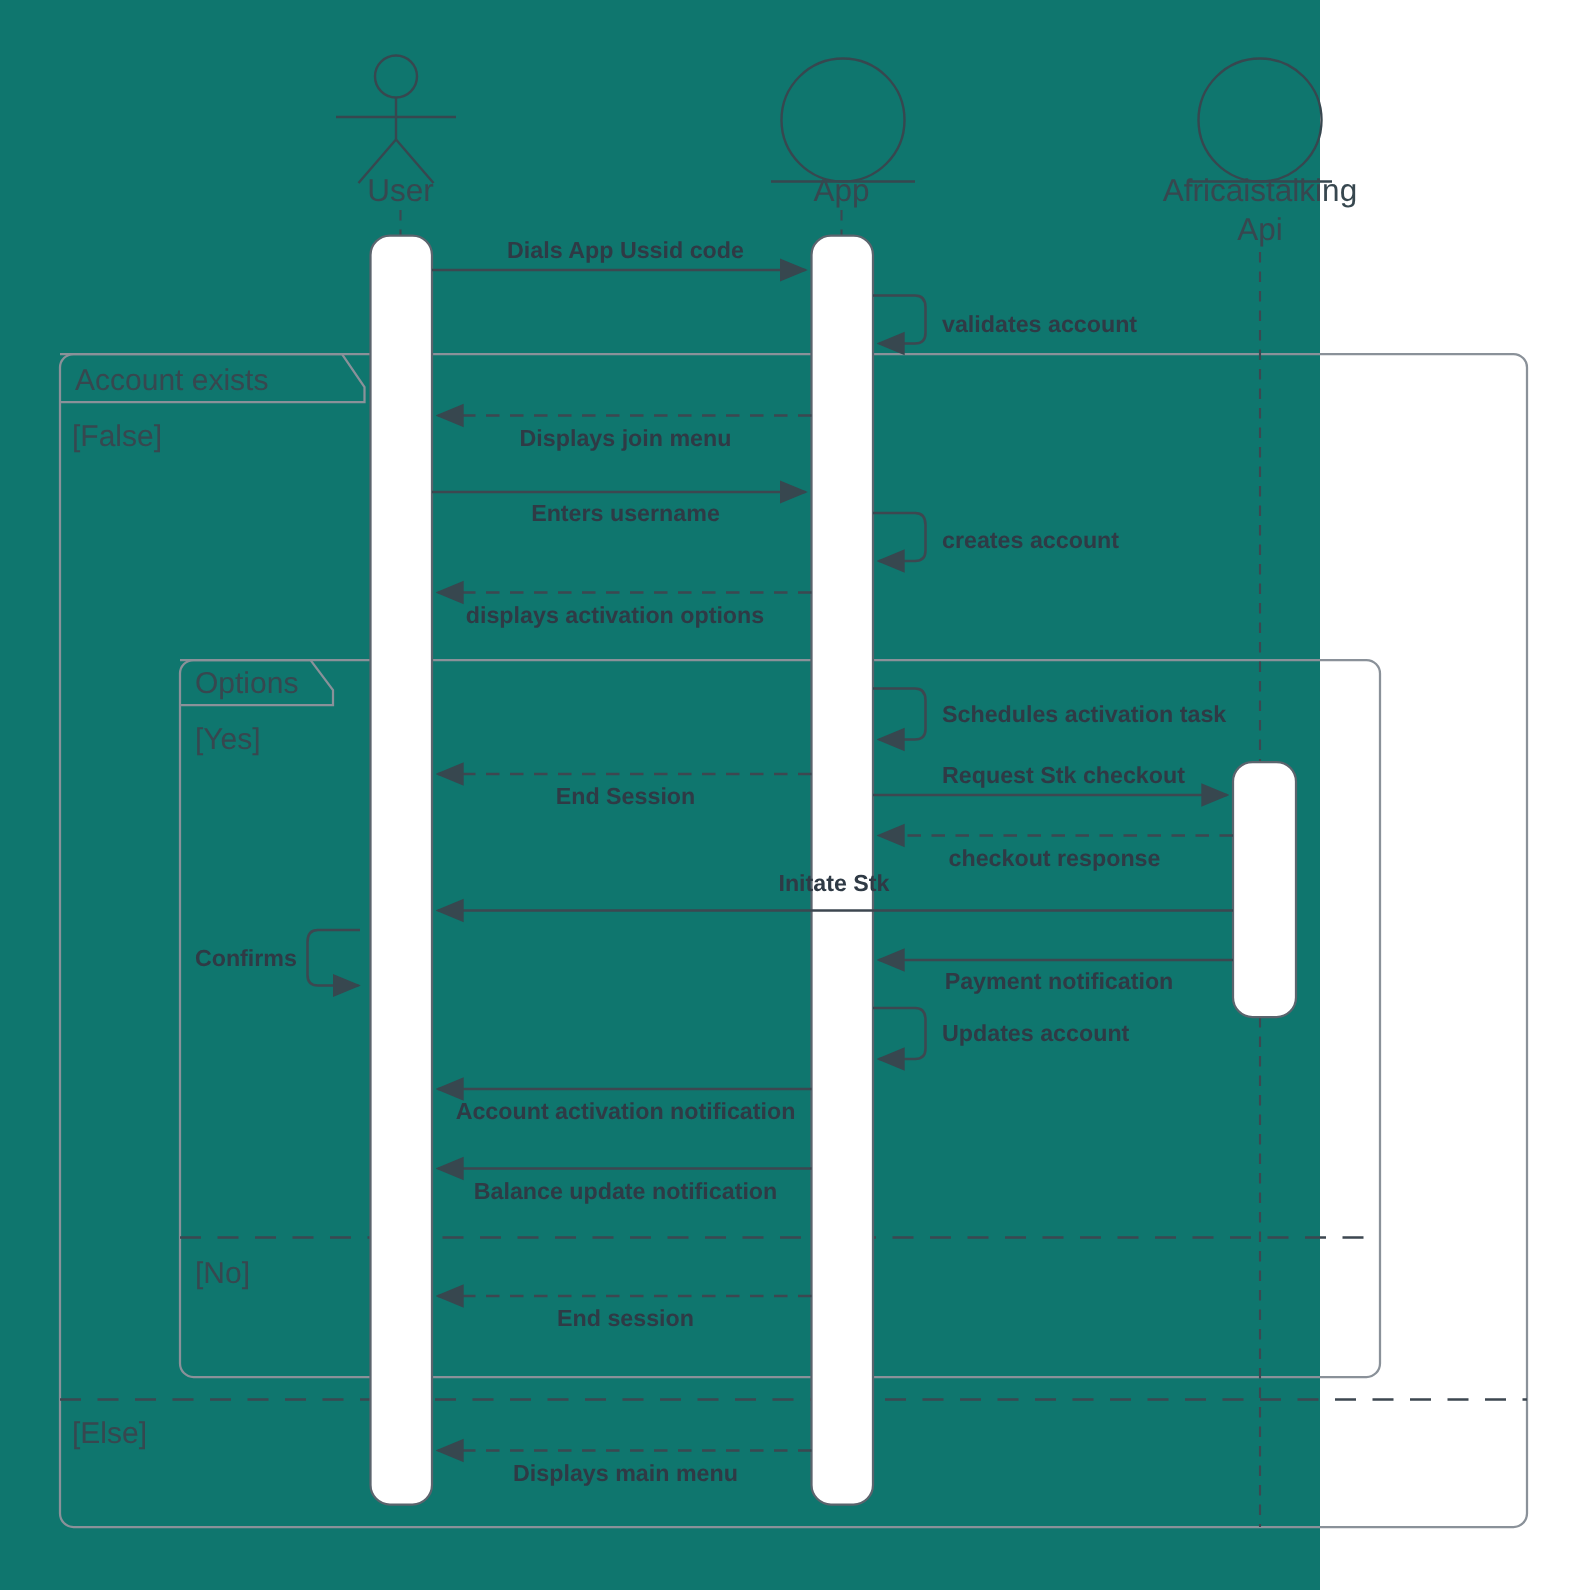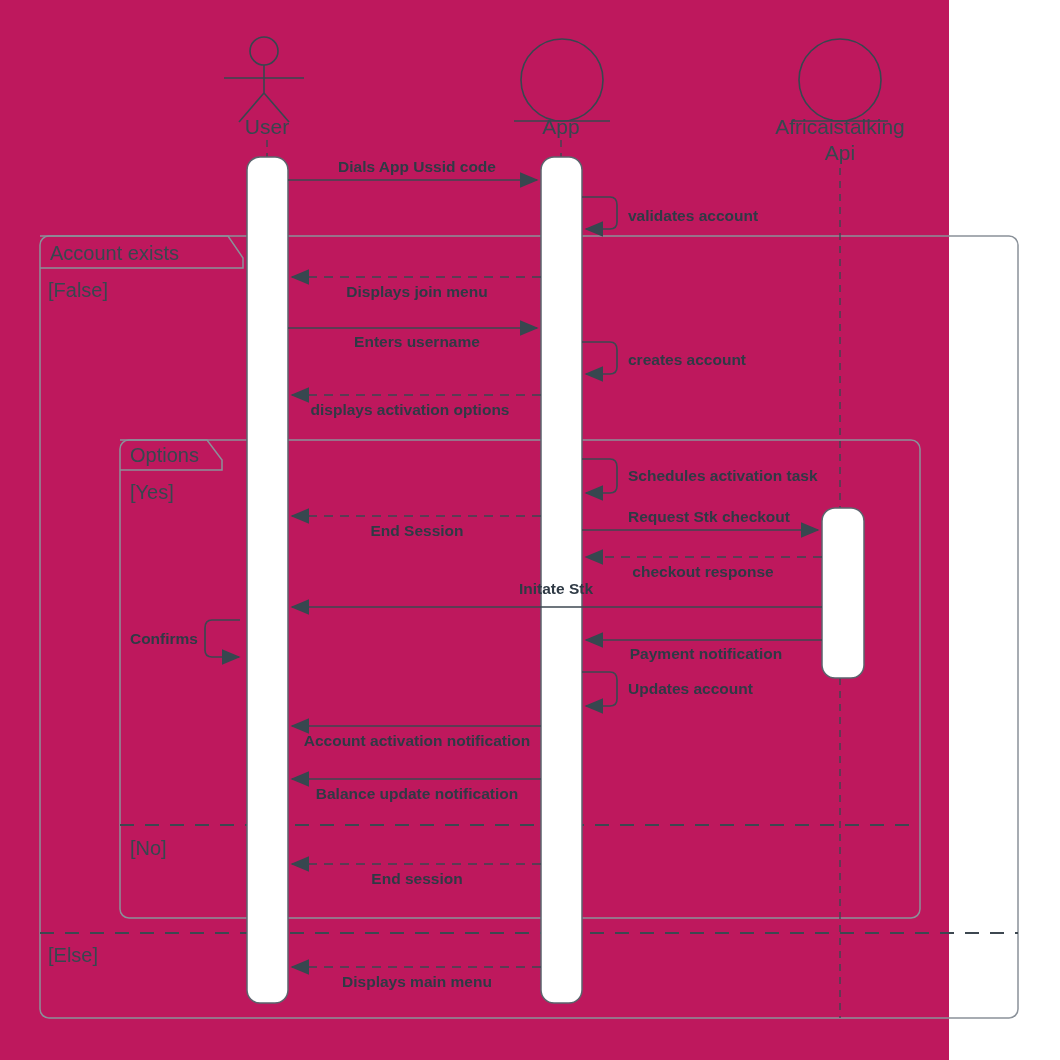--- a/index.html
+++ b/index.html
@@ -2,23 +2,23 @@
 <html><head>
 <meta charset="utf-8">
 <style>
   html, body {
     margin: 0;
     padding: 0;
     background: #ffffff;
   }
   #canvas {
     position: relative;
-    width: 949px;
+    width: 880px;
     height: 1060px;
-    background: #be185d;
+    background: #0f766e;
     font-family: "Liberation Sans", sans-serif;
   }
   svg {
     display: block;
   }
   .lifeline-name {
     font-family: "Liberation Sans", sans-serif;
     font-size: 21px;
     fill: #37474f;
     text-anchor: middle;

